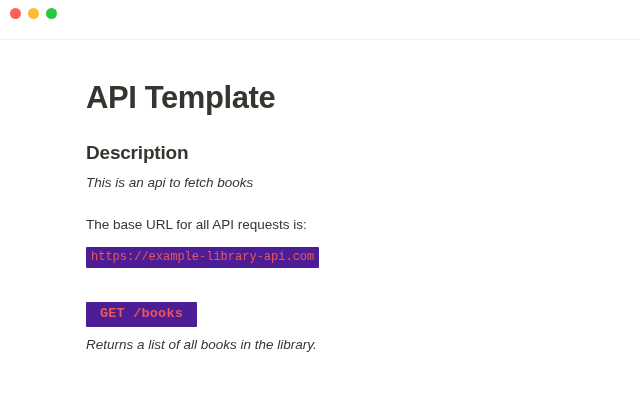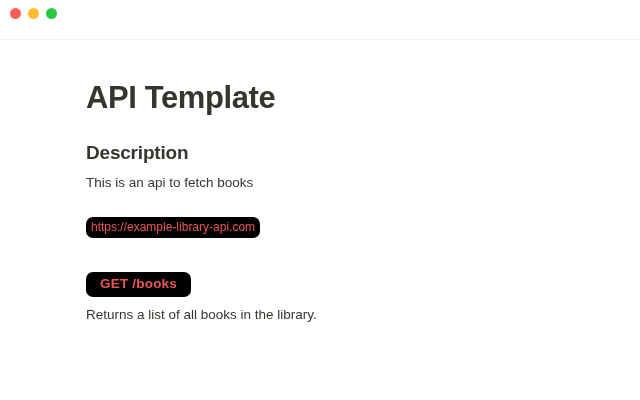--- a/index.html
+++ b/index.html
@@ -79,29 +79,29 @@
   }
   .section {
     margin-bottom: 22px;
   }
   p.para {
     font-size: 13.5px;
     line-height: 1.5;
     margin: 0 0 10px 0;
     color: #37352f;
   }
-  p.para:last-child { margin-bottom: 8px; }
+  p.para:last-child { margin-bottom: 8px; font-style: italic; }
 
   .code-chip {
     display: inline-block;
-    font-family: Liberation Sans, sans-serif;
+    font-family: Liberation Mono, monospace;
     font-size: 12px;
     color: #eb5757;
-    background: #000000;
-    border-radius: 7px;
+    background: #4c1d95;
+    border-radius: 1px;
     padding: 2px 5px;
     line-height: 1.4;
     margin: 2px 0 10px 0;
   }
   .code-chip.endpoint {
     font-size: 13.5px;
     font-weight: bold;
     padding: 3px 14px;
     letter-spacing: 0.2px;
   }
@@ -126,20 +126,21 @@
     <div class="doc-inner">
 
       <h1 class="page-title">API Template</h1>
 
       <div class="section">
         <h2 class="section-heading">Description</h2>
         <p class="para">This is an api to fetch books</p>
       </div>
 
       <div class="section">
+        <p class="para">The base URL for all API requests is:</p>
         <span class="code-chip">https://example-library-api.com</span>
       </div>
 
       <div class="section endpoints">
         <span class="code-chip endpoint">GET /books</span>
         <p class="para">Returns a list of all books in the library.</p>
       </div>
 
     </div>
   </div>

